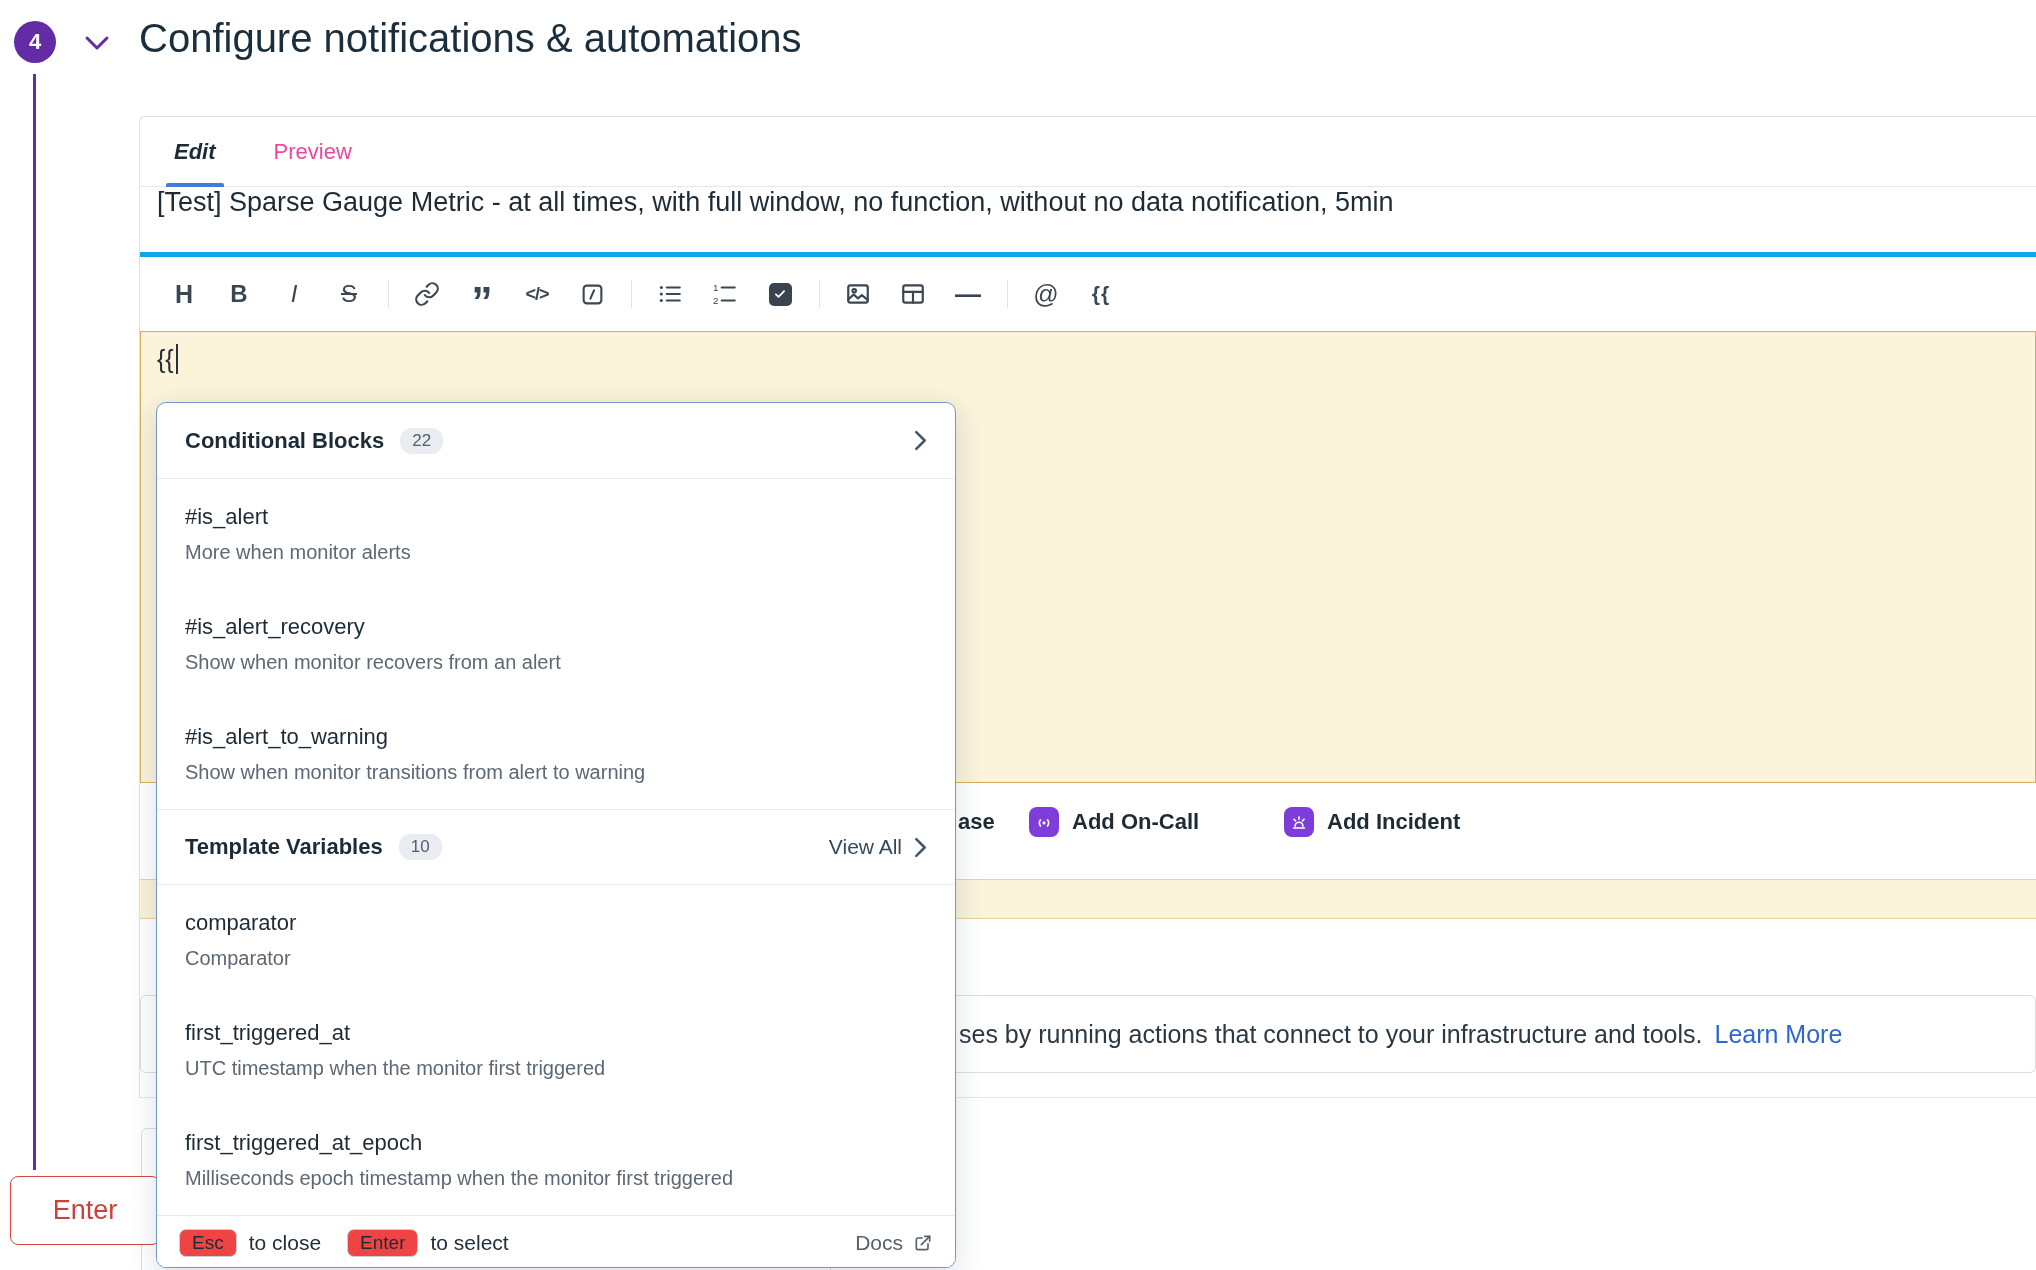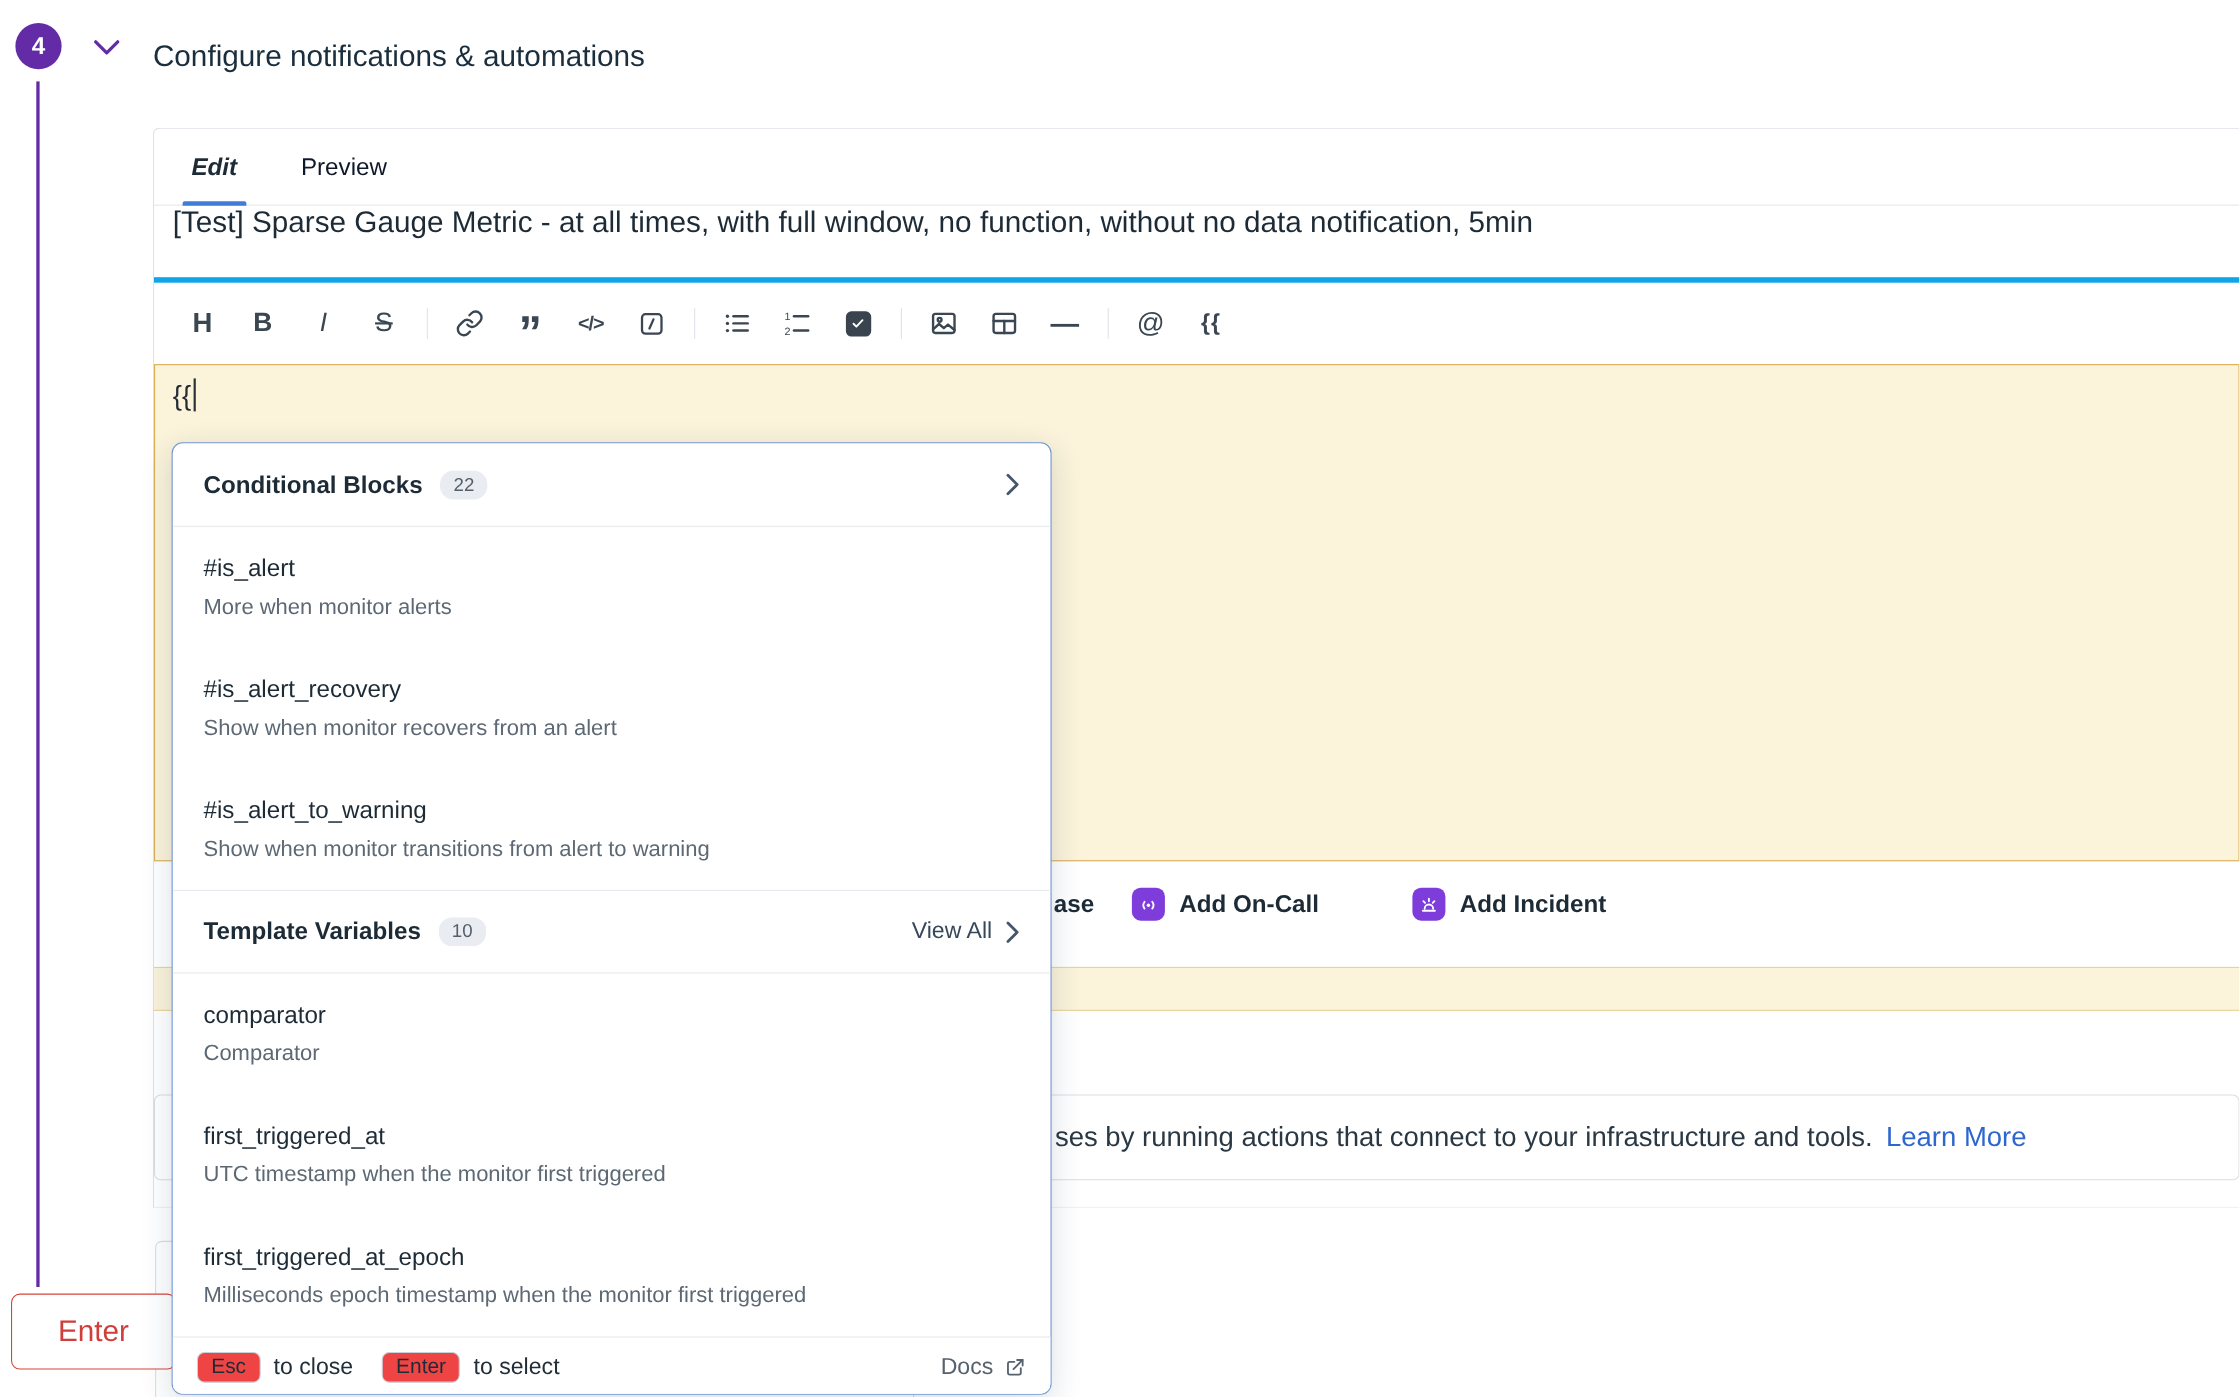--- a/index.html
+++ b/index.html
@@ -6,31 +6,31 @@
   html,body { background:#fff; }
   body { font-family:"Liberation Sans", sans-serif; color:#1d2b36; }
 
   .screen { position:relative; width:2036px; height:1270px; background:#fff; overflow:hidden; }
 
   
   .step-circle { position:absolute; left:14px; top:21px; width:42px; height:42px; border-radius:50%;
     background:#632ca6; color:#fff; font-size:22px; font-weight:700;
     display:flex; align-items:center; justify-content:center; }
   .step-chevron { position:absolute; left:84px; top:35px; cursor:pointer; }
-  .step-title { position:absolute; left:139px; top:36px; font-size:27px; font-weight:500; color:#1b2e3d; }
+  .step-title { position:absolute; left:139px; top:16px; font-size:40px; font-weight:500; color:#1b2e3d; }
   .step-line { position:absolute; left:33px; top:74px; width:3px; height:1096px; background:#632ca6; }
 
   
   .card { position:absolute; left:139px; top:116px; width:1897px; height:982px; background:#fff;
     border-left:1px solid #dde2e7; border-top:1px solid #dde2e7; border-bottom:1px solid #e4e8eb;
     border-top-left-radius:6px; }
 
   .tab-row { position:absolute; left:0; top:0; right:0; height:70px; border-bottom:1px solid #e4e8eb;
     display:flex; align-items:stretch; padding-left:34px; gap:58px; }
-  .tab { display:flex; align-items:center; font-size:22px; color:#0f172a; cursor:pointer; position:relative; }
+  .tab { display:flex; align-items:center; font-size:22px; color:#ec4899; cursor:pointer; position:relative; }
   .tab.active { color:#1d2b36; font-weight:600;font-style:italic; }
   .tab.active::after { content:""; position:absolute; left:-8px; right:-8px; bottom:-1px; height:4px;
     background:#3f7dd8; border-radius:2px 2px 0 0; }
 
   .title-row { position:absolute; top:70px; left:0; right:0; height:70px; border-bottom:5px solid #0ea5e9;
     display:flex; align-items:flex-start; padding:0 17px; font-size:27px; color:#1d2b36; cursor:text;
     white-space:nowrap; overflow:hidden; }
 
   .toolbar { position:absolute; top:140px; left:0; right:0; height:74px; display:flex; align-items:center;
     padding-left:24px; }

